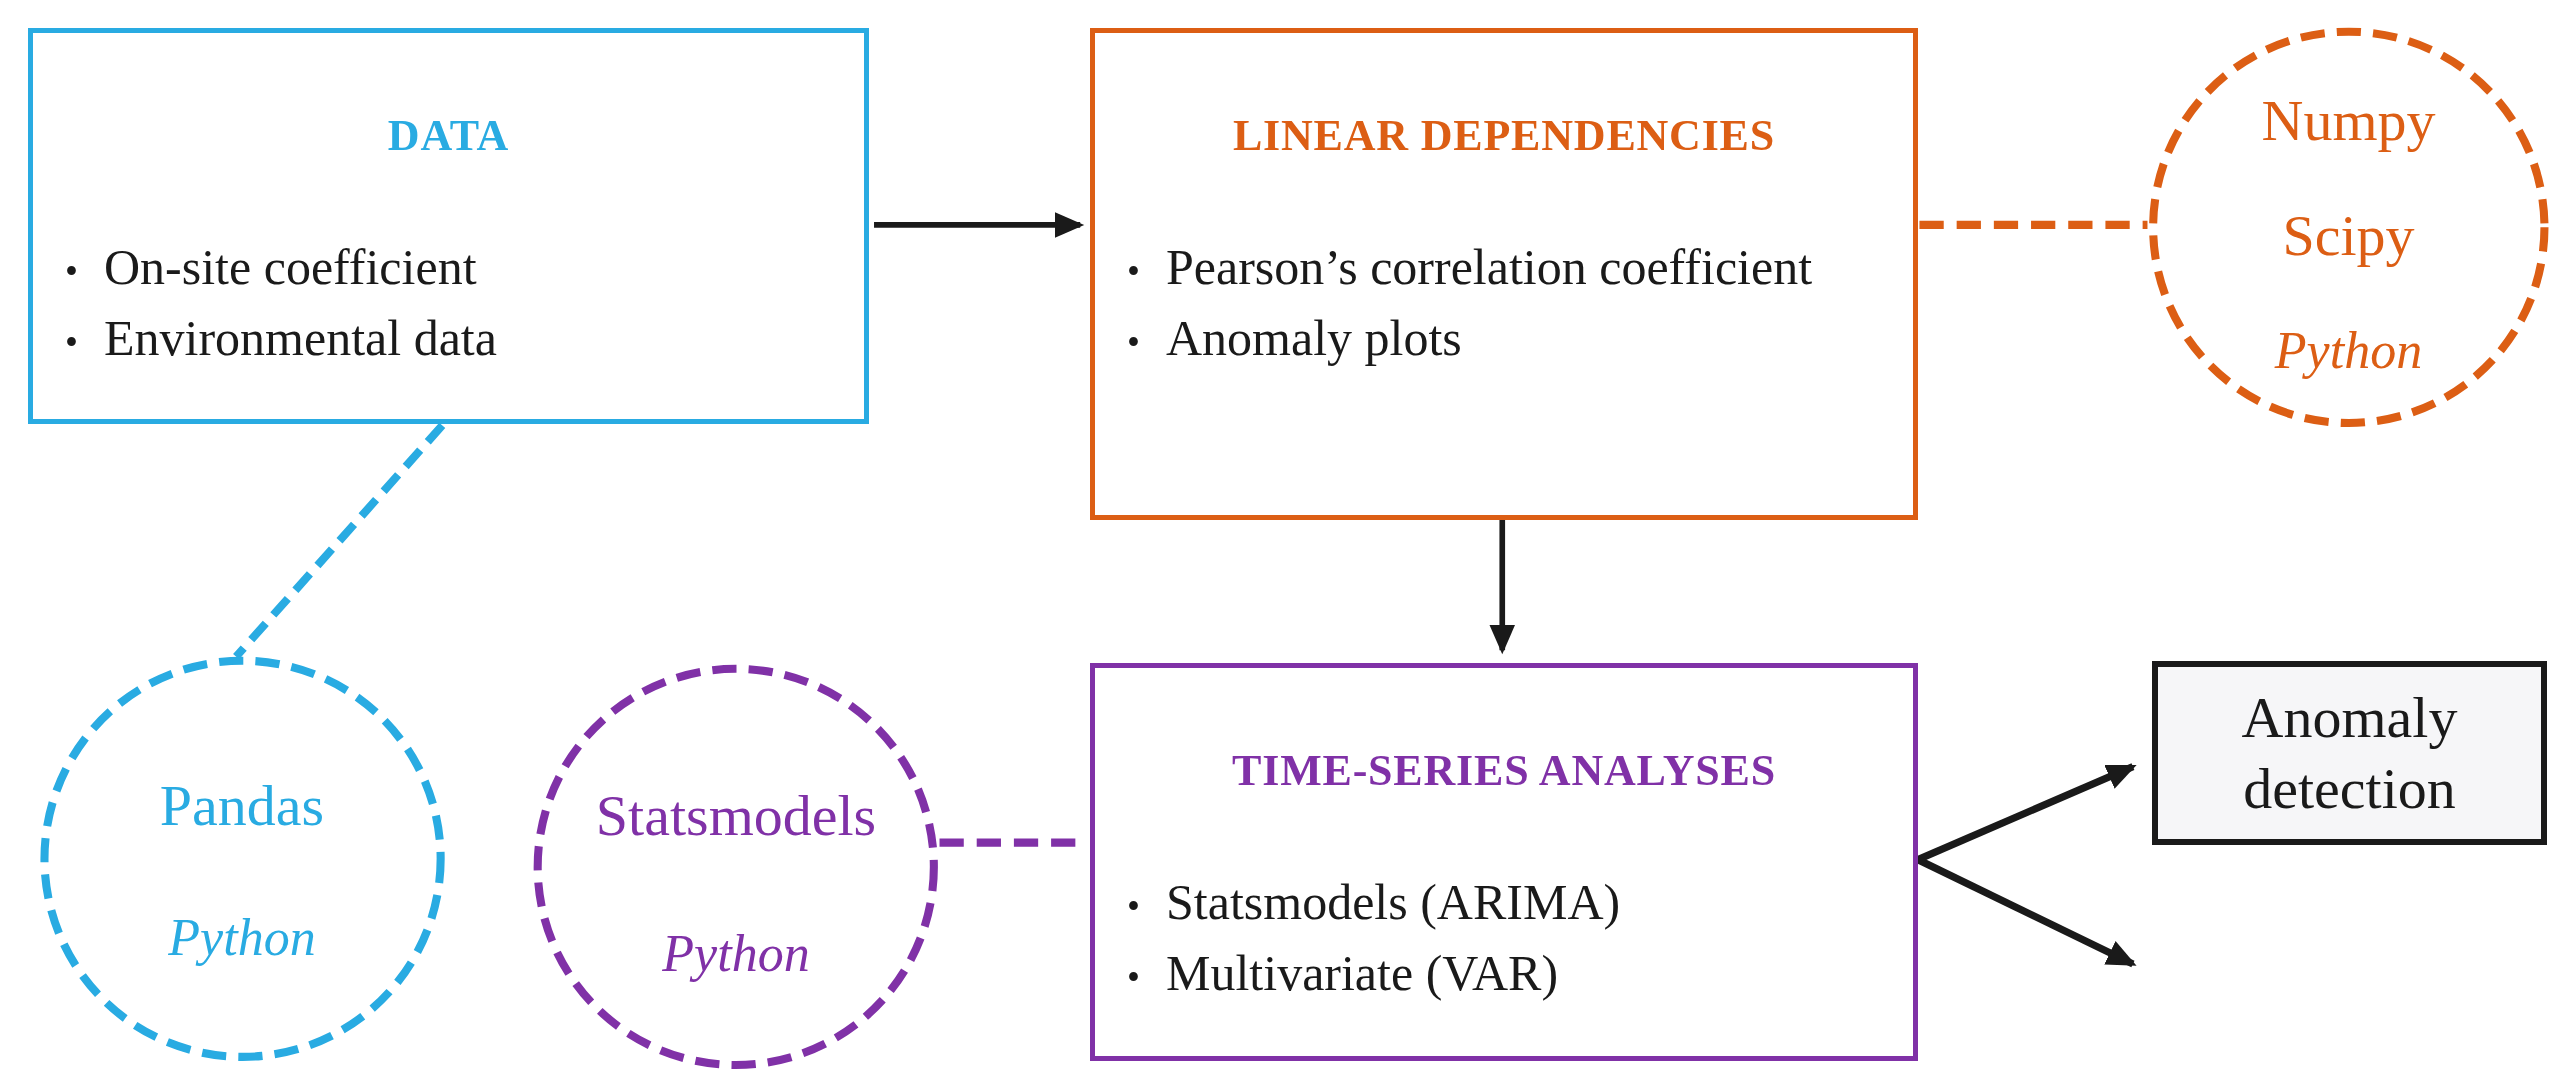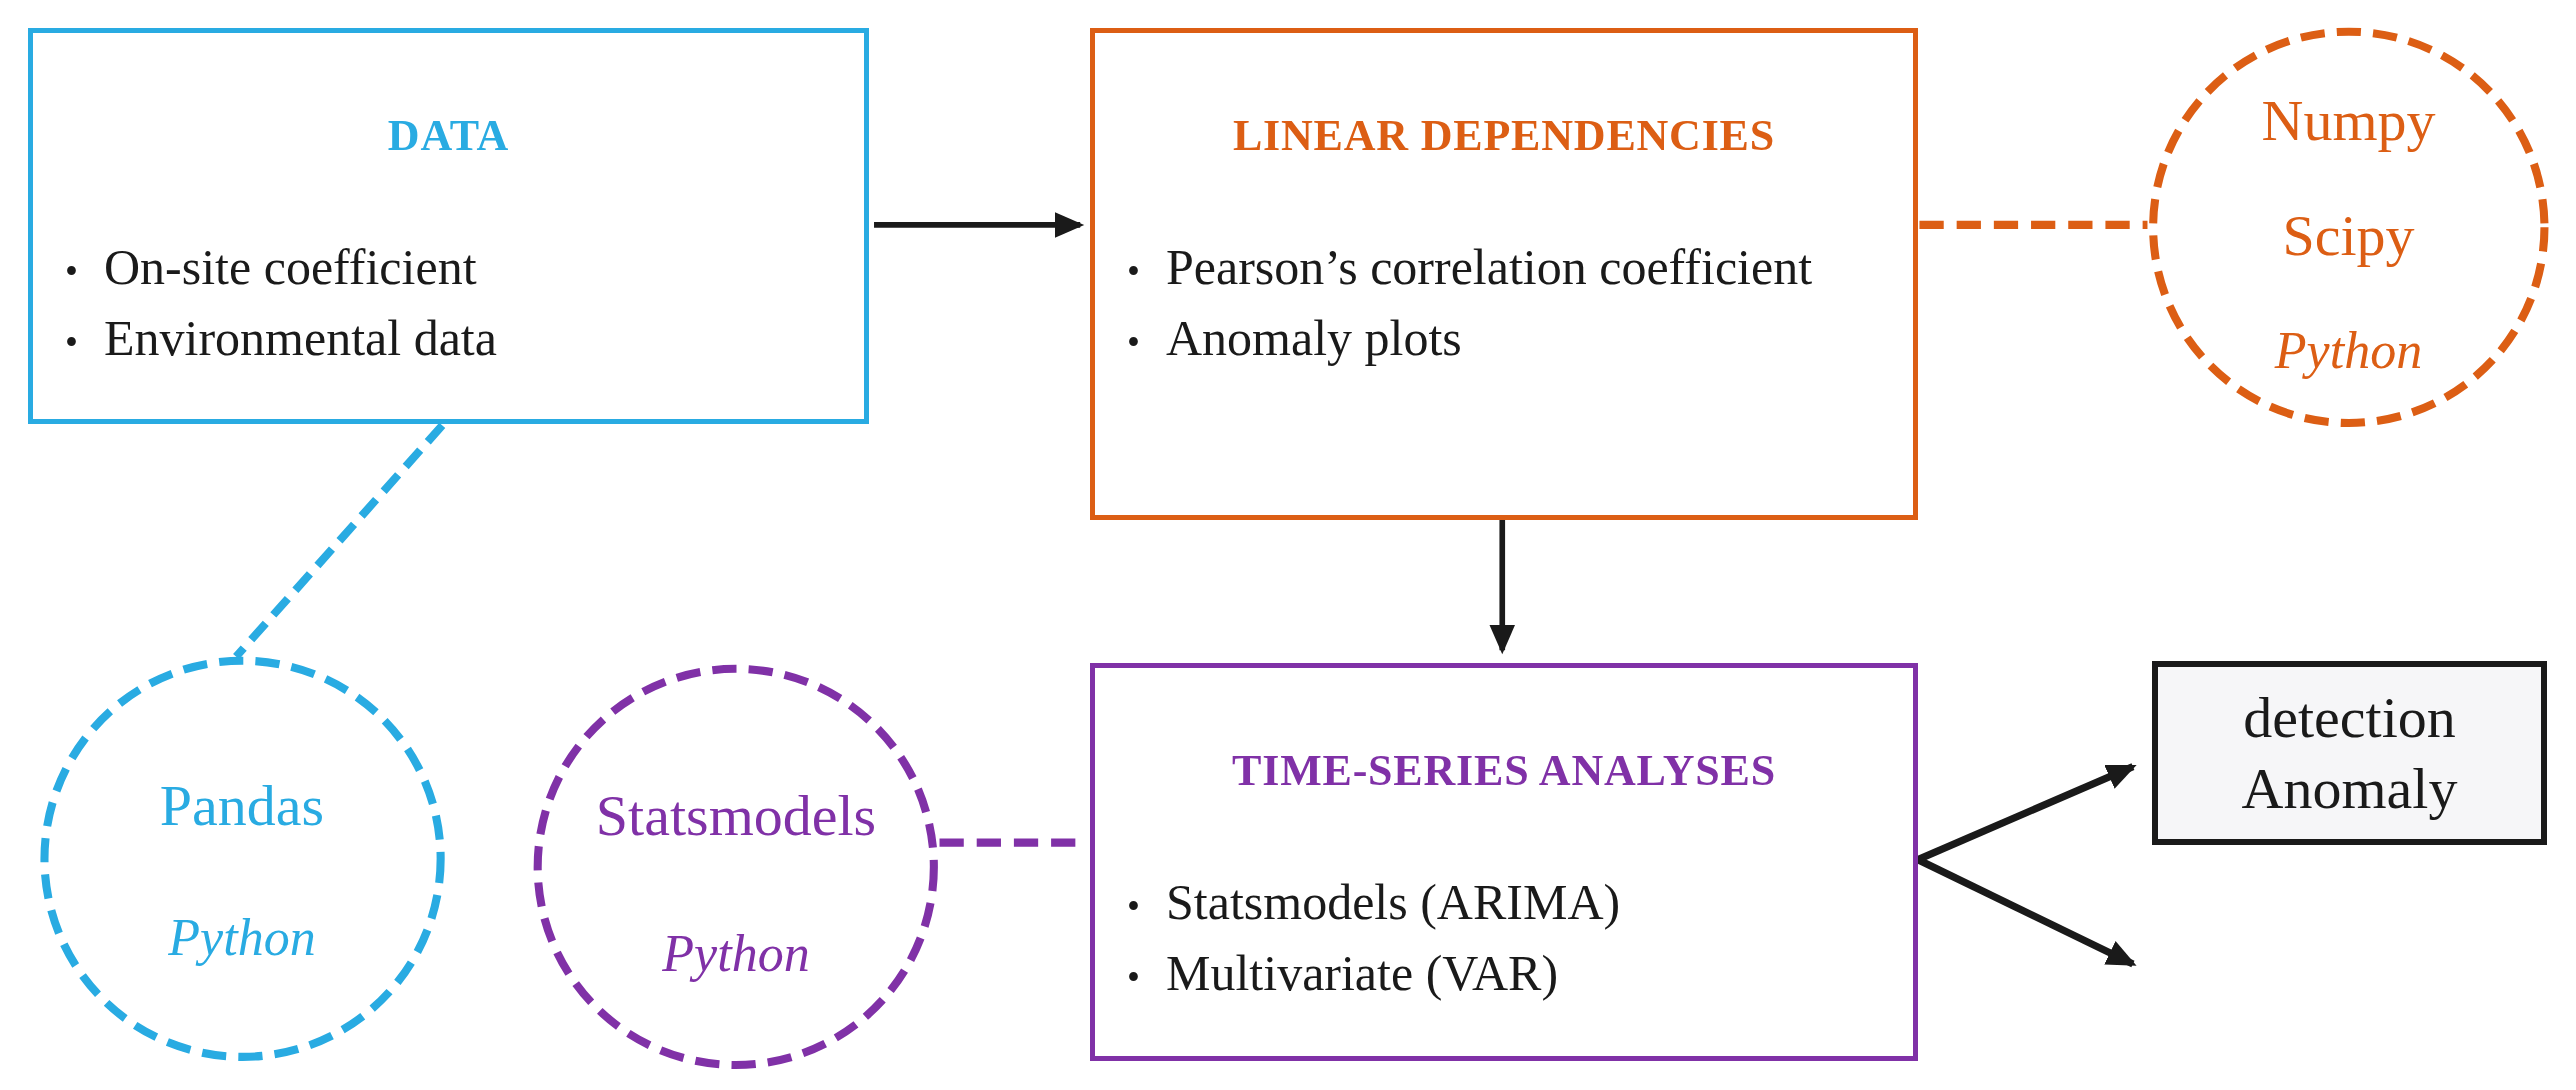--- a/index.html
+++ b/index.html
@@ -162,18 +162,18 @@
     <div class="circle-line tool-cyan l1">Pandas</div>
     <div class="circle-lang tool-cyan lang">Python</div>
   </div>
 
   <div class="circle-labels" id="statsmodels-labels">
     <div class="circle-line tool-purple l1">Statsmodels</div>
     <div class="circle-lang tool-purple lang">Python</div>
   </div>
 
   <div class="out-box" id="anomaly-box">
+    <div>Anomaly</div>
     <div>detection</div>
-    <div>Anomaly</div>
   </div>
 
 </div>
 
 
 </body></html>

